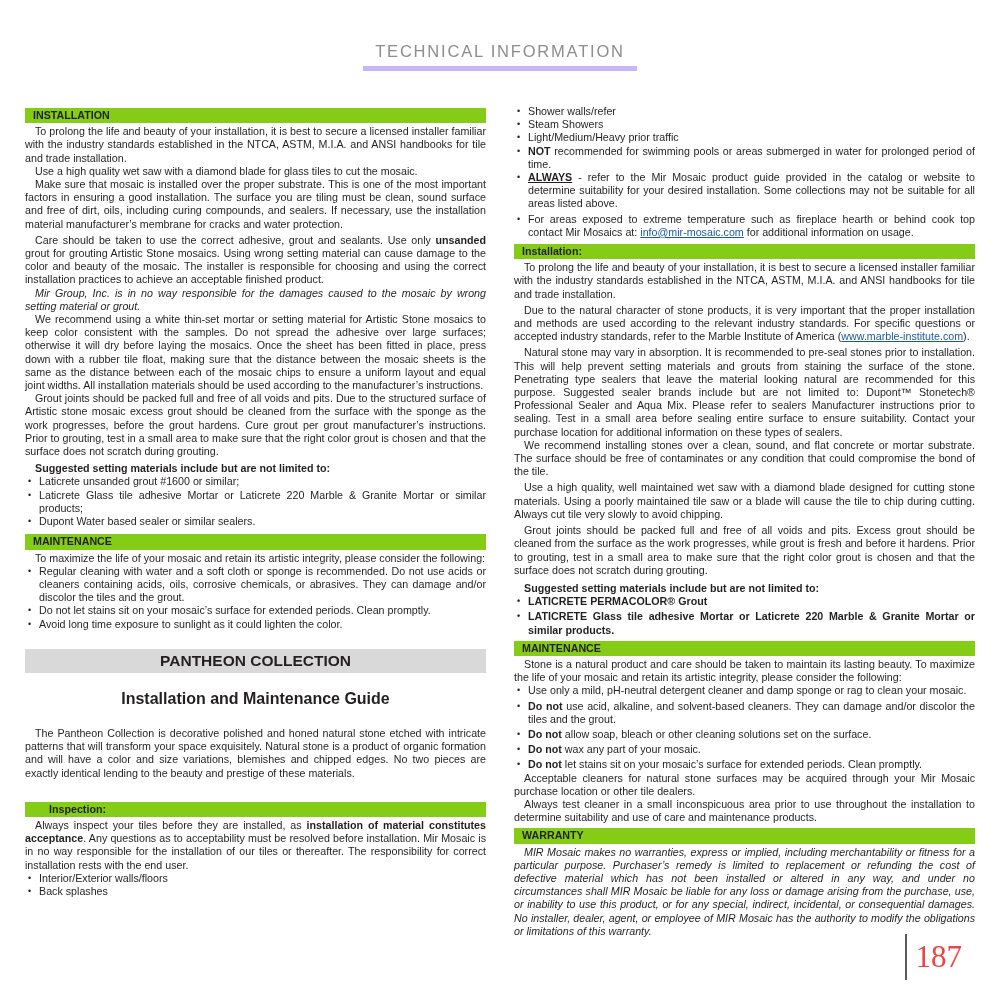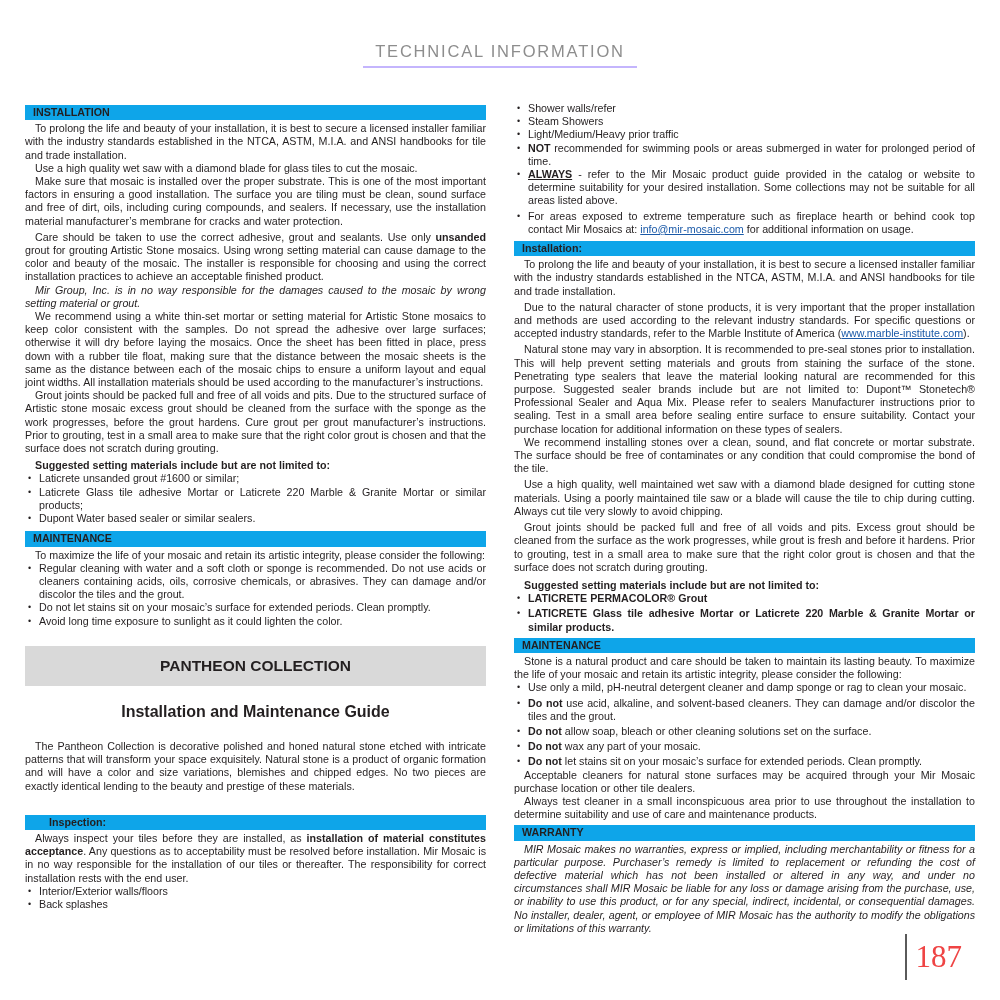--- a/index.html
+++ b/index.html
@@ -18,48 +18,48 @@
   .page-header {
     text-align: center;
     padding-top: 42px;
   }
   .page-title {
     display: inline-block;
     font-size: 16.5px;
     letter-spacing: 1.8px;
     color: #8d8d8d;
     padding: 0 12px 5px 12px;
-    border-bottom: 2px solid #c4b5fd;
+    border-bottom: 5px solid #c4b5fd;
   }
   .columns {
     display: flex;
     gap: 28px;
     padding: 0 25px;
     margin-top: 34px;
   }
   .col {
     width: 461px;
     font-size: 10.7px;
     line-height: 13.2px;
     text-align: justify;
   }
   .section-header {
-    background: #0ea5e9;
+    background: #84cc16;
     font-weight: bold;
     padding: 1px 4px 1px 8px;
     margin: 3px 0 2px 0;
     text-align: left;
   }
   .collection-header {
     background: #d9d9d9;
     font-weight: bold;
     text-align: center;
     font-size: 15.5px;
     line-height: 18px;
-    padding: 11px 0;
+    padding: 3px 0;
     margin: 0;
   }
   .collection-subtitle {
     text-align: center;
     font-weight: bold;
     font-size: 16px;
     margin-top: 19px;
   }
   .para {
     margin: 0;

